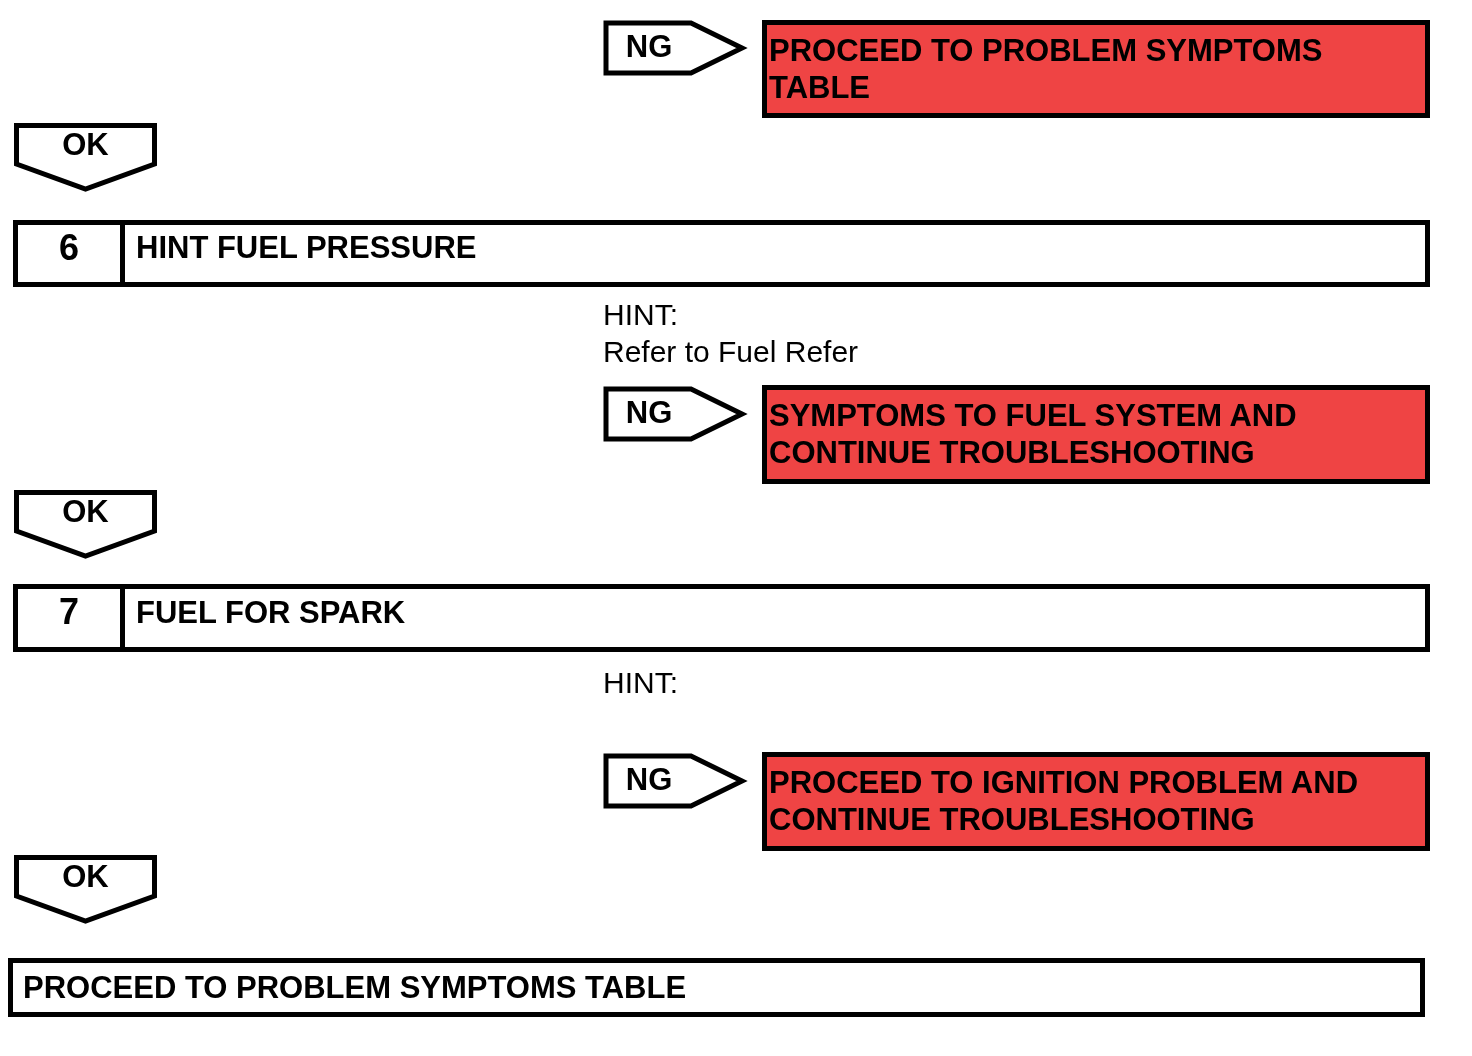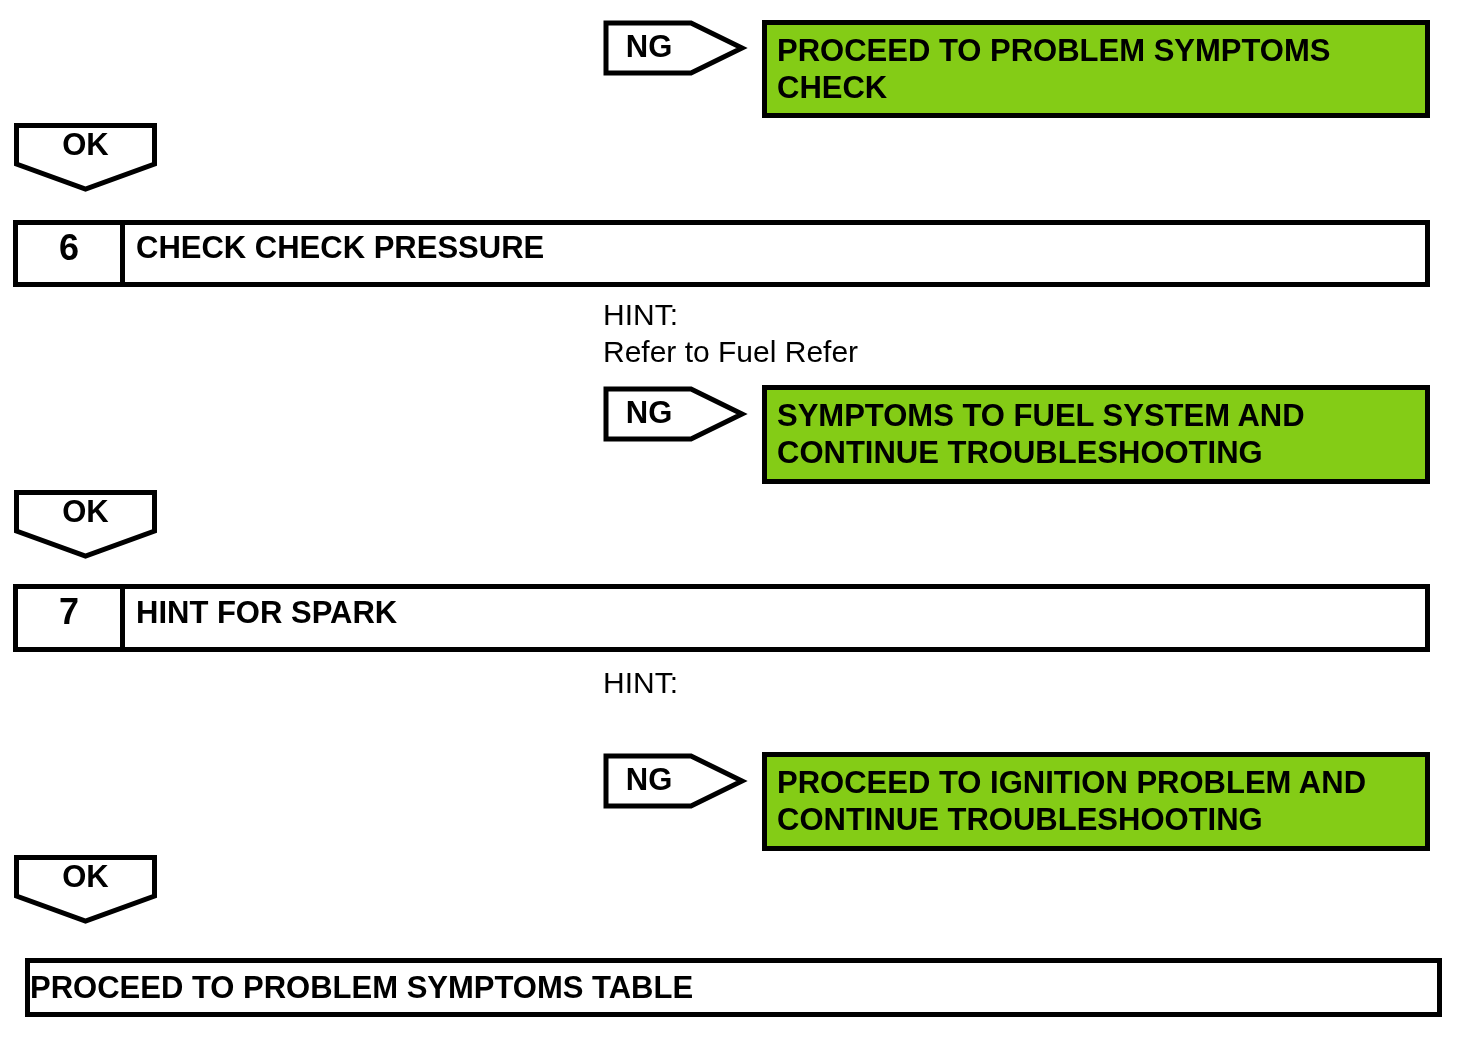--- a/index.html
+++ b/index.html
@@ -48,63 +48,64 @@
   }
   .step-title {
     flex: 1; display: flex; align-items: center;
     font-size: 31px; font-weight: bold;
     padding-left: 11px; padding-bottom: 11px;
   }
 
   
   .result-box {
     left: 762px; width: 668px;
-    border: 5px solid #000000; background: #84cc16;
+    border: 5px solid #000000; background: #ef4444;
     font-size: 31px; font-weight: bold; line-height: 37px;
-    padding: 7px 10px;
+    padding: 7px 2px;
   }
 
   .final-box {
-    left: 25px; width: 1417px; height: 59px;
+    left: 8px; width: 1417px; height: 59px;
     border: 5px solid #000000; background: #ffffff;
     display: flex; align-items: center;
     font-size: 31px; font-weight: bold;
+    padding-left: 10px;
   }
 
   .hint {
     left: 603px;
     font-size: 30px; line-height: 37px; font-weight: normal;
   }
 </style>
 </head>
 <body>
 
 <div class="canvas">
 
   <div class="abs ng-badge" style="left:603px; top:20px;">
     <svg width="146" height="56" viewBox="0 0 146 56">
       <polygon class="shape-poly" points="3,3 88,3 139,28 88,53 3,53"></polygon>
     </svg>
     <span class="badge-text">NG</span>
   </div>
   <div class="abs result-box" style="top:20px; height:98px;">
     <div>PROCEED TO PROBLEM SYMPTOMS</div>
-    <div>CHECK</div>
+    <div>TABLE</div>
   </div>
 
   <div class="abs ok-badge" style="left:14px; top:123px;">
     <svg width="143" height="70" viewBox="0 0 143 70">
       <polygon class="shape-poly" points="2.5,2.5 140.5,2.5 140.5,41 71.5,66 2.5,41"></polygon>
     </svg>
     <span class="badge-text">OK</span>
   </div>
 
   <div class="abs step-box" style="top:220px; height:67px;">
     <div class="step-num">6</div>
-    <div class="step-title">CHECK CHECK PRESSURE</div>
+    <div class="step-title">HINT FUEL PRESSURE</div>
   </div>
 
   <div class="abs hint" style="top:296px;">
     <div>HINT:</div>
     <div>Refer to Fuel Refer</div>
   </div>
 
   <div class="abs ng-badge" style="left:603px; top:386px;">
     <svg width="146" height="56" viewBox="0 0 146 56">
       <polygon class="shape-poly" points="3,3 88,3 139,28 88,53 3,53"></polygon>
@@ -118,21 +119,21 @@
 
   <div class="abs ok-badge" style="left:14px; top:490px;">
     <svg width="143" height="70" viewBox="0 0 143 70">
       <polygon class="shape-poly" points="2.5,2.5 140.5,2.5 140.5,41 71.5,66 2.5,41"></polygon>
     </svg>
     <span class="badge-text">OK</span>
   </div>
 
   <div class="abs step-box" style="top:584px; height:68px;">
     <div class="step-num">7</div>
-    <div class="step-title">HINT FOR SPARK</div>
+    <div class="step-title">FUEL FOR SPARK</div>
   </div>
 
   <div class="abs hint" style="top:664px;">
     <div>HINT:</div>
   </div>
 
   <div class="abs ng-badge" style="left:603px; top:753px;">
     <svg width="146" height="56" viewBox="0 0 146 56">
       <polygon class="shape-poly" points="3,3 88,3 139,28 88,53 3,53"></polygon>
     </svg>

